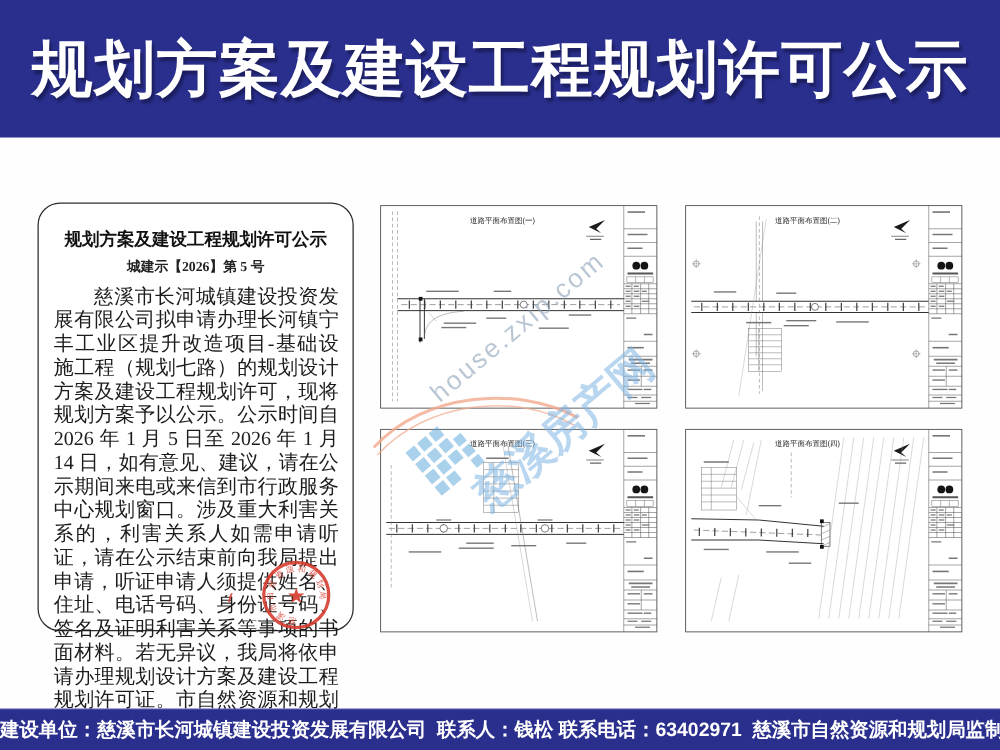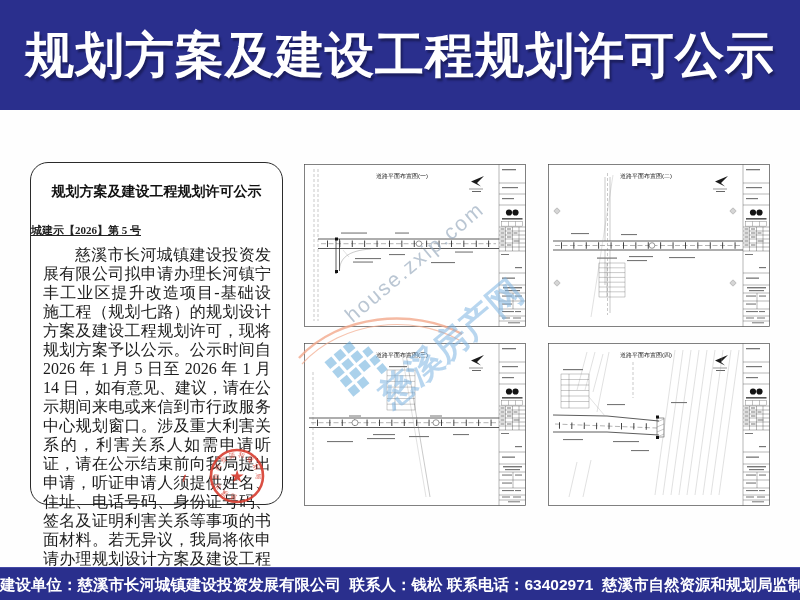--- a/index.html
+++ b/index.html
@@ -12,21 +12,21 @@
      font-size:49px;font-weight:bold;letter-spacing:1px;white-space:nowrap;
      text-shadow:2px 3px 2px rgba(10,10,40,.45);}
   #banner-bottom{top:567px;height:33px;border-top:1px solid #4449a6;}
   #banner-bottom .t{display:block;text-align:center;line-height:33px;color:#fff;
      font-family:"Liberation Sans","DejaVu Sans",sans-serif;font-weight:bold;
      font-size:15.5px;white-space:pre;}
   
   #notice{position:absolute;left:30px;top:162px;width:253px;height:343px;
      background:#fff;border:1.5px solid #2b2b2b;border-radius:18px;box-sizing:border-box;}
   #notice .ttl{margin-top:20px;text-align:center;font-size:14px;font-weight:bold;color:#111;}
-  #notice .num{margin-top:22px;text-align:left;font-size:11px;font-weight:bold;color:#222;text-decoration:underline;}
+  #notice .num{margin-top:5px;text-align:center;font-size:11px;font-weight:bold;color:#222;}
   #notice .body{margin:7px 11px 0 12px;font-size:16px;line-height:19px;color:#1c1c1c;
      text-align:justify;text-indent:2em;}
   #notice .sig{margin:2px 12px 0 0;text-align:right;font-size:11px;font-weight:bold;color:#1c1c1c;}
   #notice .dat{margin:3px 24px 0 0;text-align:right;font-size:11px;font-weight:bold;color:#1c1c1c;}
   #seal{position:absolute;left:176px;top:283px;width:60px;height:60px;}
   #seal-tick{position:absolute;left:152px;top:312px;width:6px;height:8px;
      border-left:2px solid rgba(214,60,47,.8);transform:rotate(18deg);border-radius:2px;}
   
   .panel{position:absolute;width:224px;height:165px;background:#fff;}
   .ptitle{font-family:"Liberation Sans","DejaVu Sans",sans-serif;font-size:6px;fill:#222;}

